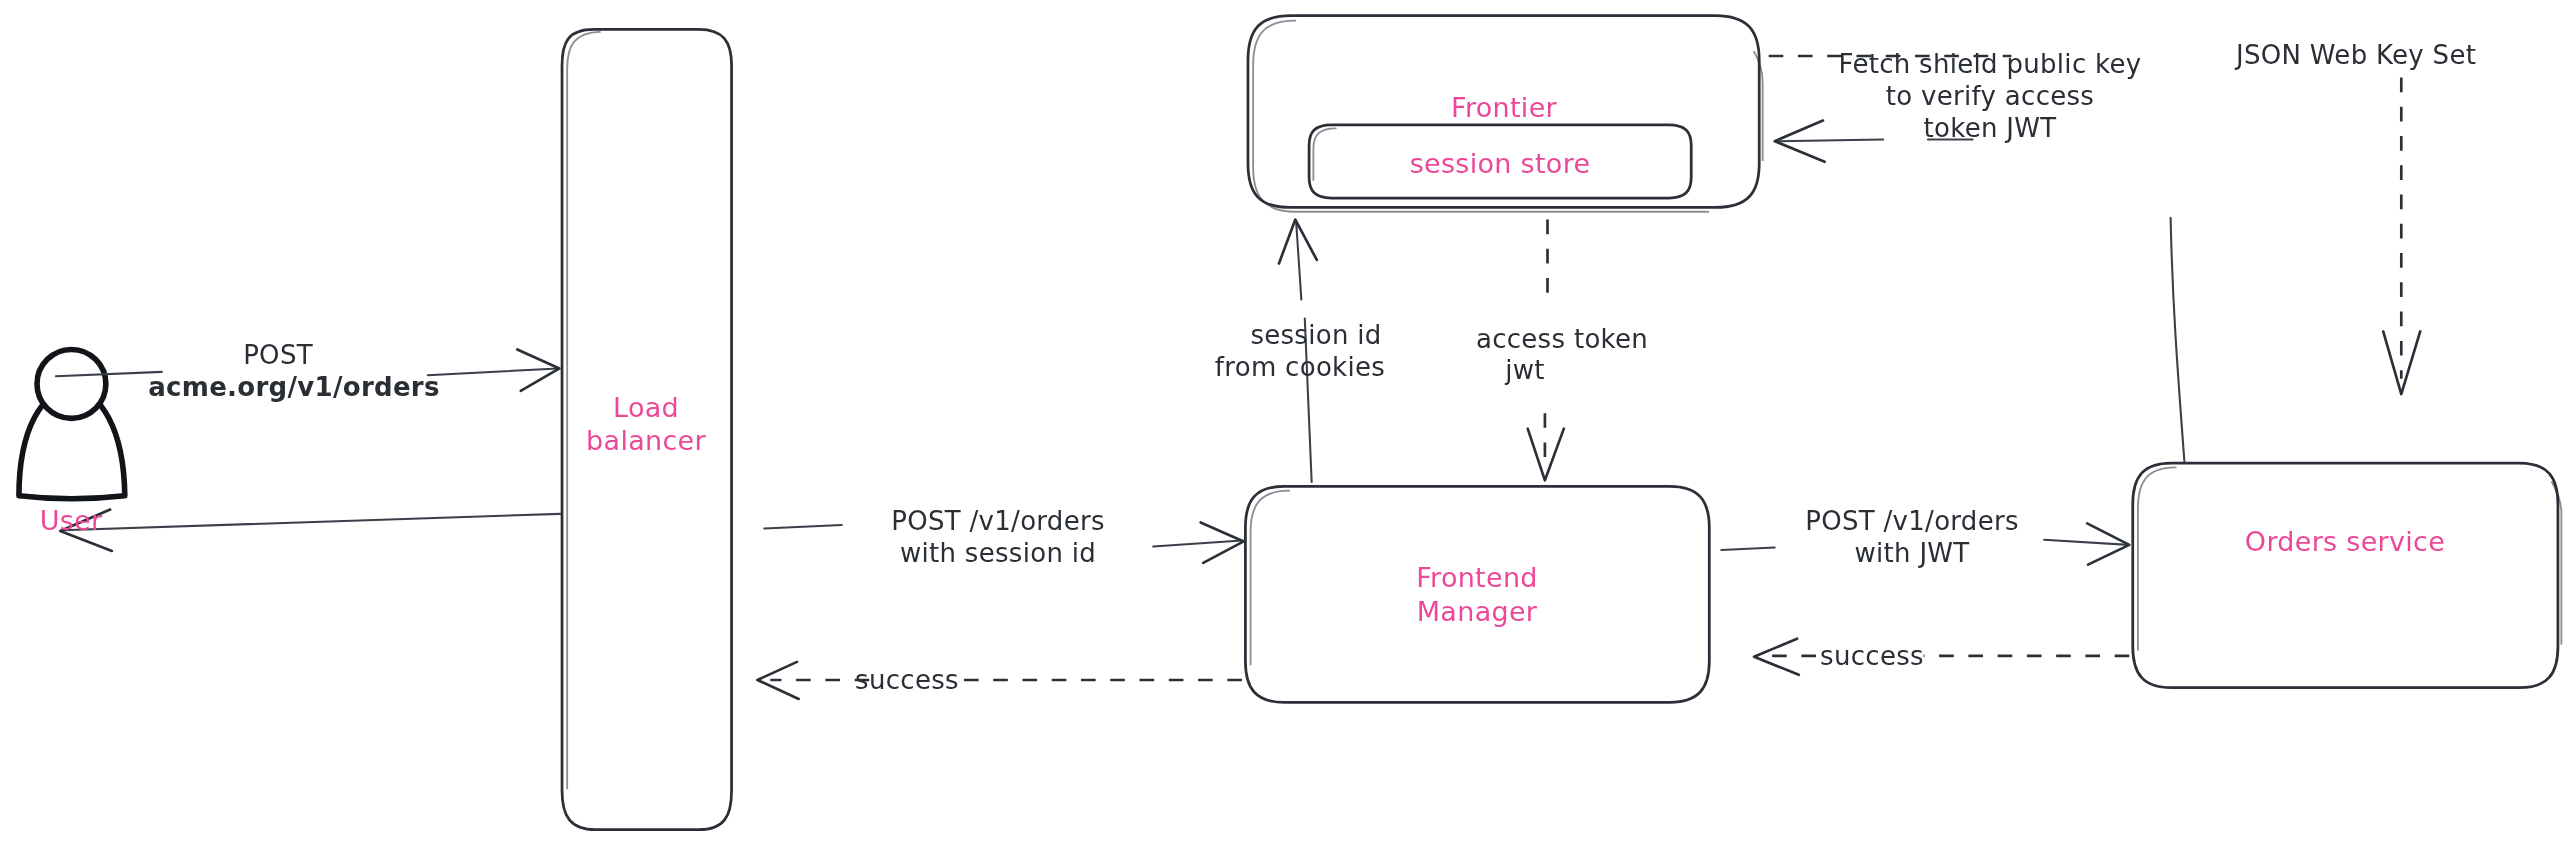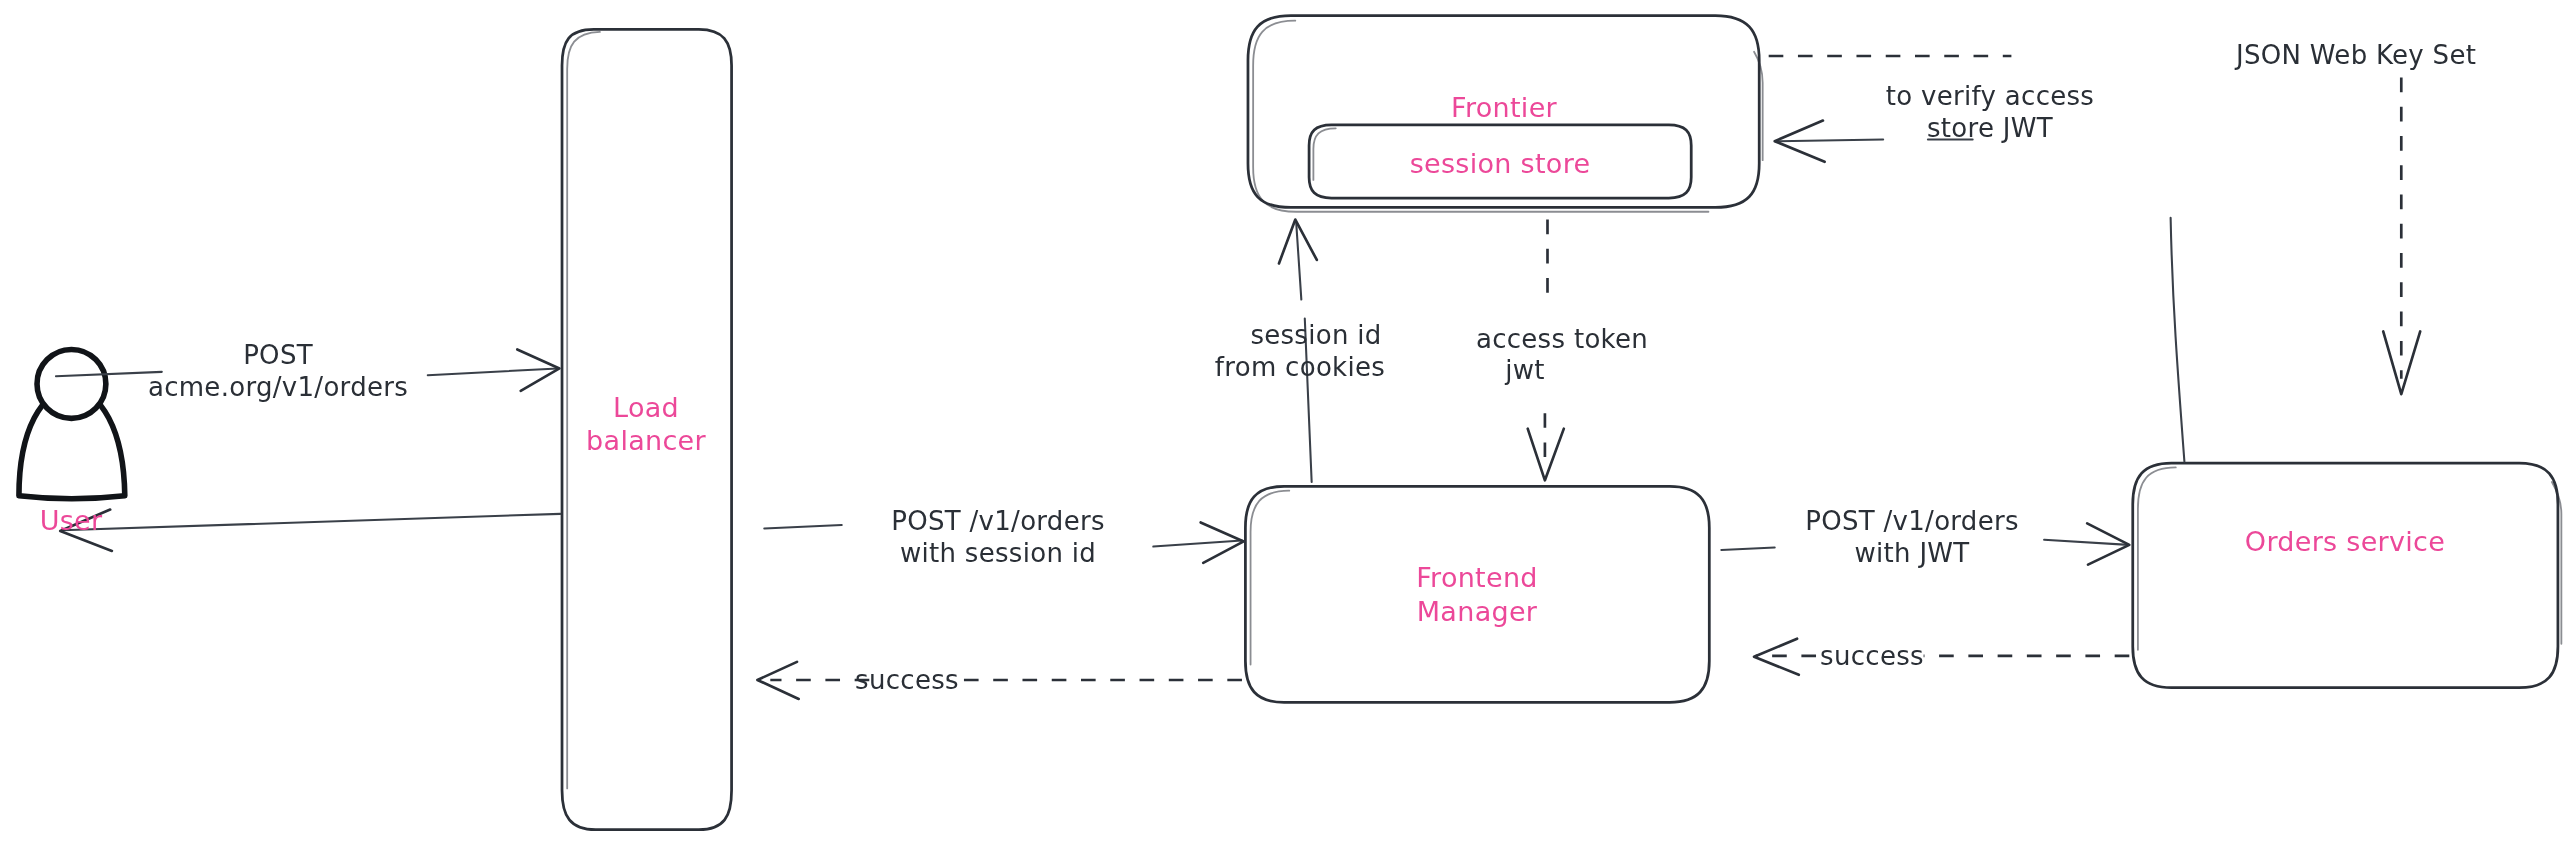--- a/index.html
+++ b/index.html
@@ -261,37 +261,38 @@
   <div class="lbl center node-title" style="left:1504px; top:92px;">Frontier</div>
 
   <div class="lbl center node-title" style="left:1500px; top:148px;">session store</div>
 
   <div class="lbl center node-title" style="left:1477px; top:562px;">Frontend</div>
   <div class="lbl center node-title" style="left:1477px; top:596px;">Manager</div>
 
   <div class="lbl center node-title" style="left:2345px; top:526px;">Orders service</div>
 
   <div class="lbl center edge-label" style="left:278px; top:340px;">POST</div>
-  <div class="lbl center edge-label" style="left:278px; top:372px;">acme.org/v1/orders</div>
+  <div class="lbl center edge-label" style="left:294px; top:372px;font-weight:bold;">acme.org/v1/orders</div>
 
   <div class="lbl center edge-label" style="left:998px; top:506px;">POST /v1/orders</div>
   <div class="lbl center edge-label" style="left:998px; top:538px;">with session id</div>
 
   <div class="lbl center edge-label" style="left:907px; top:665px;">success</div>
 
   <div class="lbl center edge-label" style="left:1300px; top:320px;margin-left:16px;">session id</div>
   <div class="lbl center edge-label" style="left:1300px; top:352px;">from cookies</div>
 
   <div class="lbl center edge-label" style="left:1562px; top:324px;text-align:right;">access token</div>
   <div class="lbl center edge-label" style="left:1525px; top:355px;">jwt</div>
 
   <div class="lbl center edge-label" style="left:1912px; top:506px;">POST /v1/orders</div>
   <div class="lbl center edge-label" style="left:1912px; top:538px;">with JWT</div>
 
   <div class="lbl center edge-label" style="left:1872px; top:641px;">success</div>
 
+  <div class="lbl center edge-label" style="left:1990px; top:49px;">Fetch shield public key</div>
   <div class="lbl center edge-label" style="left:1990px; top:81px;">to verify access</div>
-  <div class="lbl center edge-label" style="left:1990px; top:113px;">store JWT</div>
+  <div class="lbl center edge-label" style="left:1990px; top:113px;">token JWT</div>
 
   <div class="lbl left edge-label" style="left:2236px; top:40px;">JSON Web Key Set</div>
 
 </div>
 
 
 </body></html>

